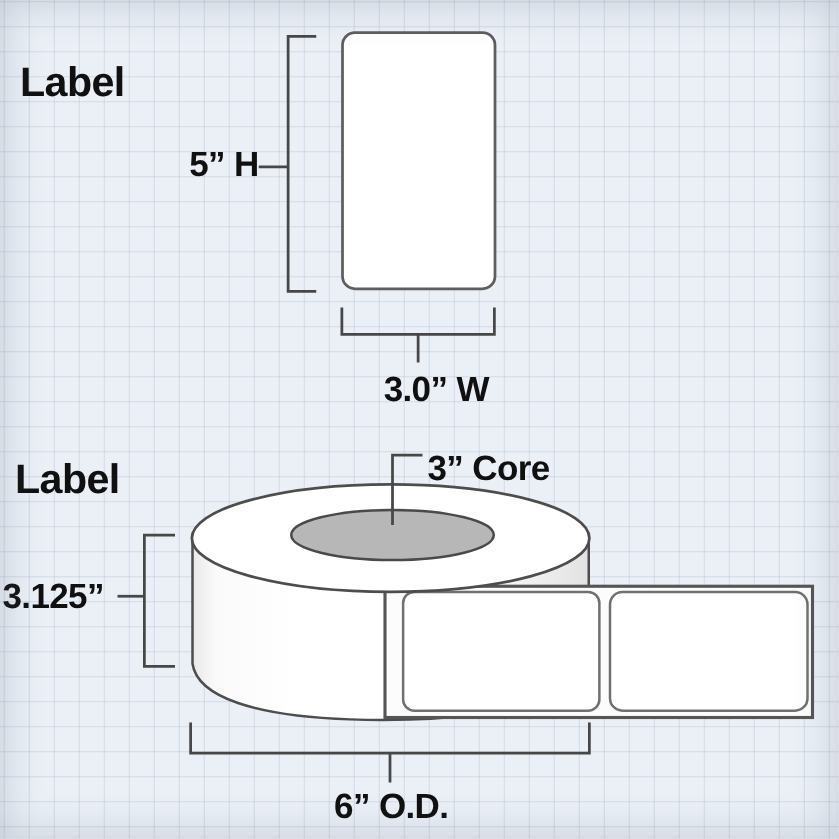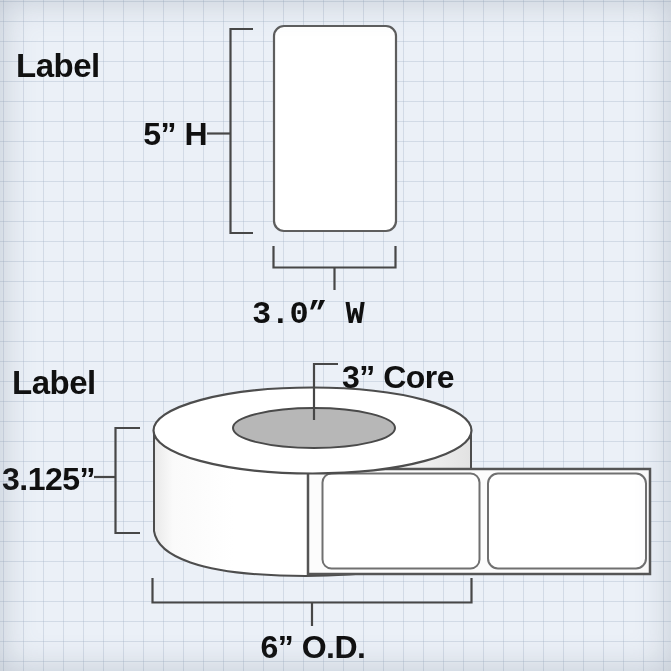--- a/index.html
+++ b/index.html
@@ -20,25 +20,25 @@
     position:absolute;left:0;top:0;width:671px;height:671px;
     box-shadow:inset 0 0 34px rgba(96,108,126,0.30);
     pointer-events:none;
   }
   svg.diagram{position:absolute;left:0;top:0;}
   .txt{
     position:absolute;color:#101010;font-weight:bold;white-space:nowrap;
     -webkit-font-smoothing:antialiased;
   }
   .heading{font-size:33px;letter-spacing:-0.5px;margin-top:39px;}
-  .dim{font-size:32px;letter-spacing:-0.5px;}
+  .dim{font-size:28px;letter-spacing:-0.5px;}
   #label-heading{left:16px;top:8px;}
   #roll-heading{left:12px;top:325px;}
   #dim-height{left:100px;top:116px;width:107px;text-align:right;}
-  #dim-width{left:252px;top:296px;width:160px;text-align:left;font-family:Liberation Mono, monospace;}
+  #dim-width{left:269px;top:296px;width:160px;text-align:center;}
   #dim-core{left:342px;top:359px;}
   #dim-rollwidth{left:2px;top:461px;width:91px;text-align:left;}
   #dim-od{left:235px;top:629px;width:156px;text-align:center;}
 </style>
 </head>
 <body>
 
 <div class="grid"></div>
 
 <svg class="diagram" width="671" height="671" viewBox="0 0 671 671">

